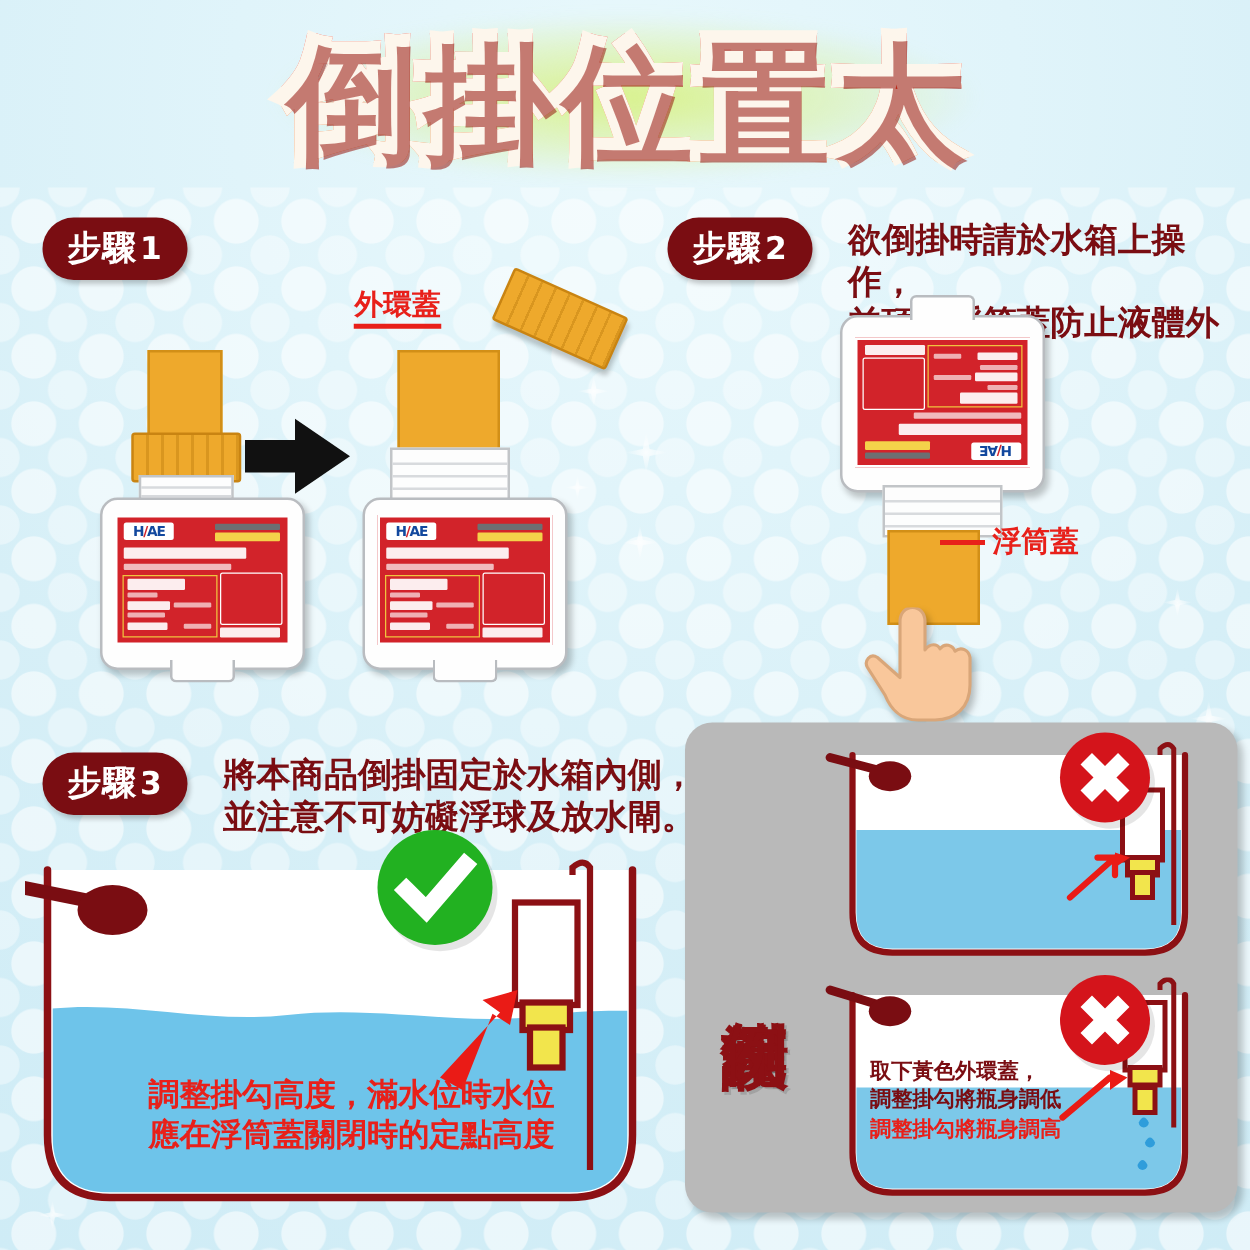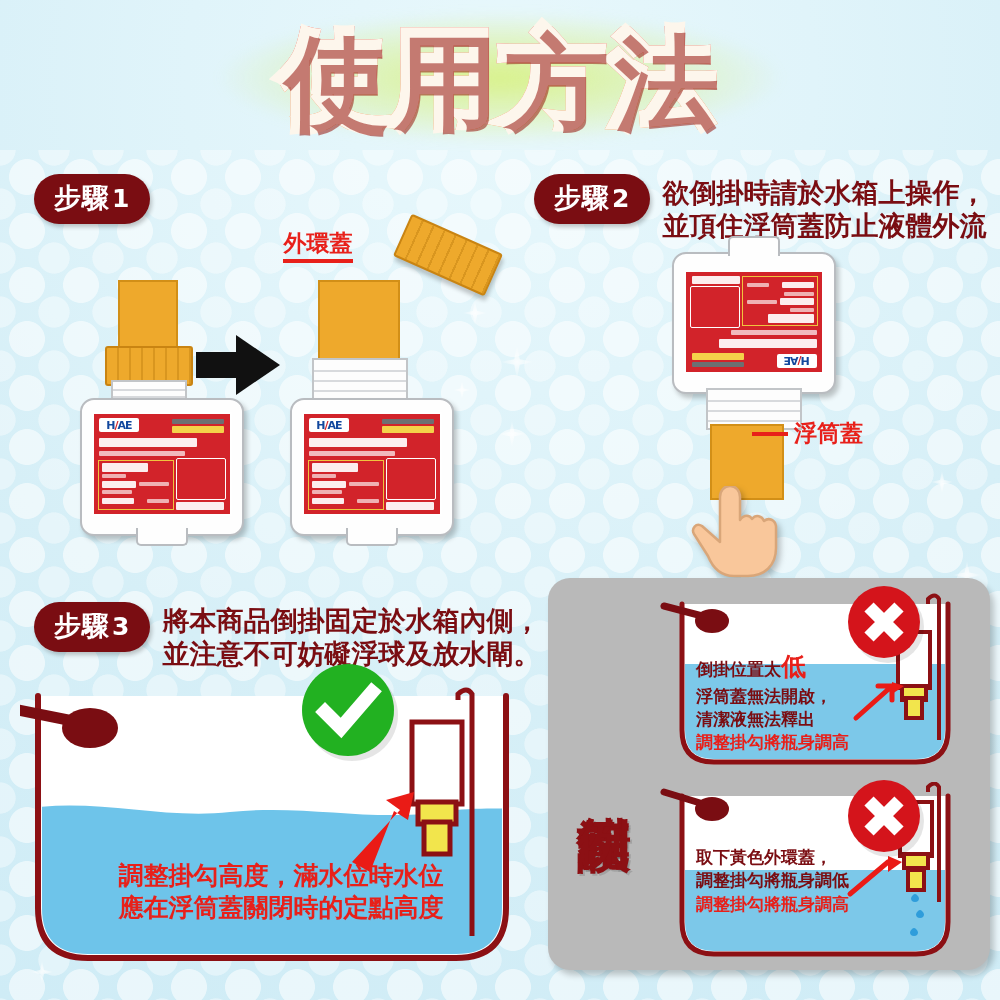--- a/index.html
+++ b/index.html
@@ -52,21 +52,21 @@
   }
   
   .step-badge{
     display:inline-flex;align-items:center;justify-content:center;
     background:#7a0d12;color:#fff;border-radius:26px;
     font-weight:bold;font-size:27px;letter-spacing:1px;
     padding:6px 20px 8px;box-shadow:2px 3px 4px rgba(0,0,0,.22);
     white-space:nowrap;
   }
   .step-badge .num{font-size:25px;margin-left:2px;}
-  .step-head{position:absolute;display:flex;align-items:flex-start;gap:12px;}
+  .step-head{position:absolute;display:flex;align-items:flex-start;gap:28px;}
   .step-title{
     color:#7a0d12;font-weight:bold;font-size:27px;line-height:1.22;
     padding-top:3px;white-space:pre-line;
   }
   
   .callout{position:absolute;display:flex;align-items:center;gap:0;}
   .callout .txt{color:#e8201a;font-weight:bold;font-size:23px;white-space:nowrap;}
   .callout .lead{height:4px;background:#e8201a;}
   
   .bottle{position:absolute;}
@@ -143,21 +143,21 @@
   <div class="sparkle" style="left:462px;top:300px;"></div>
   <div class="sparkle" style="left:500px;top:345px;width:34px;height:34px;"></div>
   <div class="sparkle" style="left:452px;top:380px;width:20px;height:20px;"></div>
   <div class="sparkle" style="left:498px;top:420px;width:28px;height:28px;"></div>
   <div class="sparkle" style="left:930px;top:470px;width:24px;height:24px;"></div>
   <div class="sparkle" style="left:952px;top:560px;width:30px;height:30px;"></div>
   <div class="sparkle" style="left:30px;top:960px;width:24px;height:24px;"></div>
 
   <div class="title-wrap">
     <div class="title-glow"></div>
-    <div class="title">使用方法</div>
+    <div class="title">倒掛位置太</div>
   </div>
 
   <div class="step-head" style="left:34px;top:174px;">
     <div class="step-badge">
       <span>步驟</span>
         <span class="num">1</span>
     </div>
   </div>
 
   <div class="callout" style="left:283px;top:228px;flex-direction:column;">
@@ -363,28 +363,20 @@
     <path d="M196 128 L232 96 M232 96 L218 96 M232 96 L232 110" stroke="#ea1b16" stroke-width="5" fill="none" stroke-linecap="round"></path>
     <path d="M232 92 L244 96 L232 104 Z" fill="#ea1b16"></path>
   </svg>
 
   <div class="mark no" style="left:848px;top:586px;width:72px;height:72px;">
     <svg width="72" height="72" viewBox="0 0 72 72">
       <path d="M21 21 L51 51 M51 21 L21 51" stroke="#ffffff" stroke-width="13" stroke-linecap="butt"></path>
     </svg>
   </div>
 
-  <div class="err-text" style="left:696px;top:650px;">
-    <div class="row">
-      <span class="d">倒掛位置太</span><span class="big">低</span>
-    </div>
-    <div class="row d">浮筒蓋無法開啟，</div>
-    <div class="row d">清潔液無法釋出</div>
-    <div class="row r">調整掛勾將瓶身調高</div>
-  </div>
 
   <svg class="tank-svg" style="left:660px;top:782px;" width="318" height="190" viewBox="0 0 318 190">
     <path d="M22 14 L22 140 Q22 172 54 172 L256 172 Q288 172 288 140 L288 14" fill="#ffffff" stroke="#8c1014" stroke-width="5" stroke-linecap="round"></path>
     <clipPath id="wclip3">
         <path d="M25 16 L25 140 Q25 169 54 169 L256 169 Q285 169 285 140 L285 16 Z"></path>
       </clipPath>
     <g clip-path="url(#wclip3)">
       <rect x="0" y="88" width="318" height="110" fill="#7cc8e9"></rect>
     </g>
     <path d="M4 10 L50 24" stroke="#7a0d12" stroke-width="7" stroke-linecap="round"></path>

